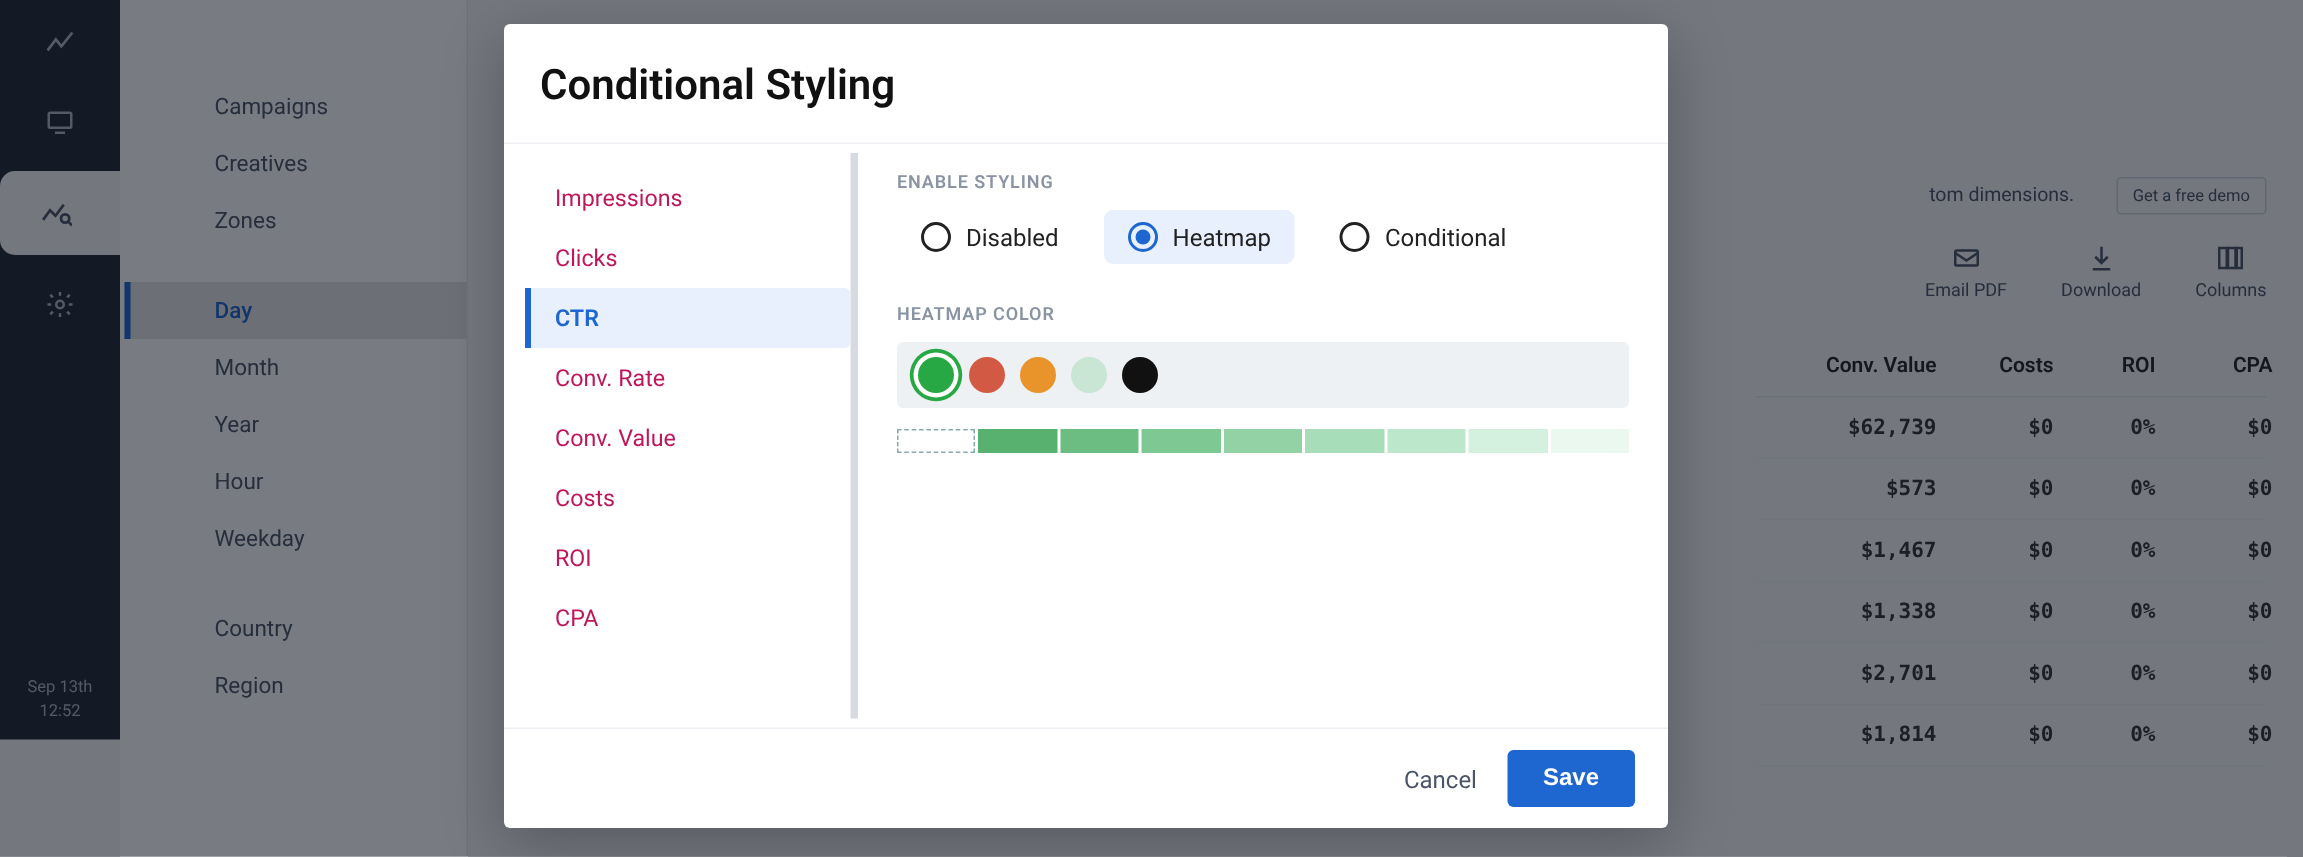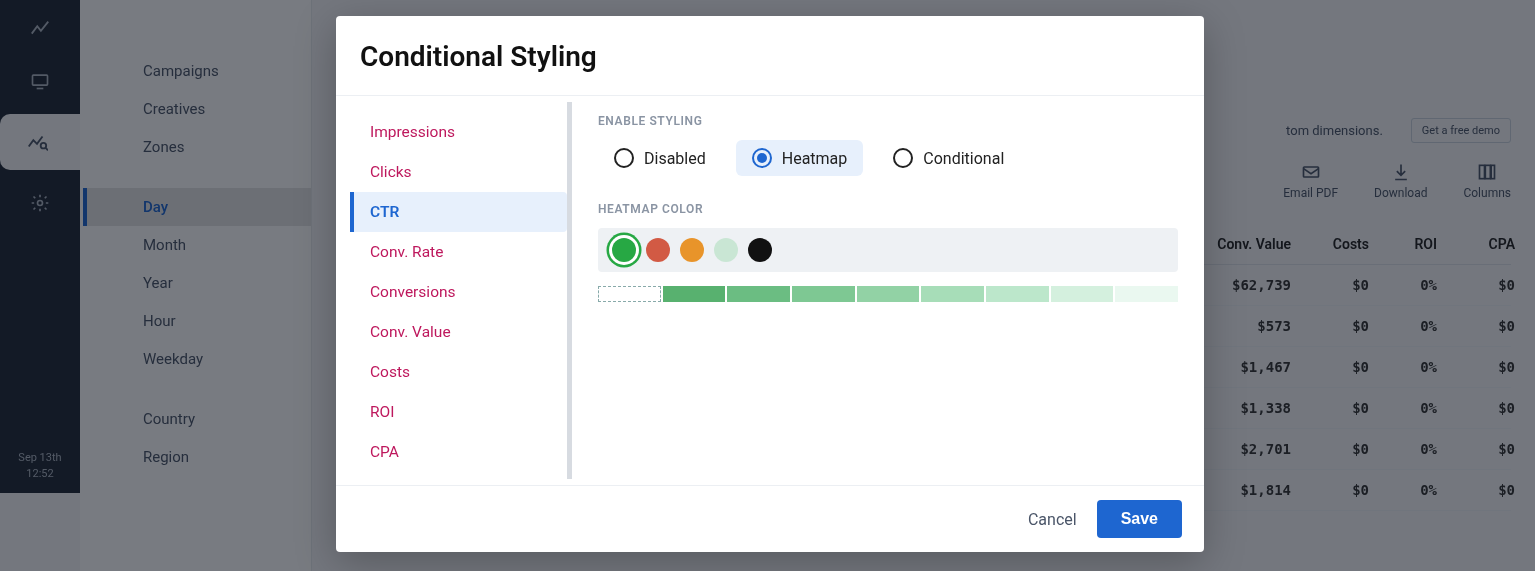--- a/index.html
+++ b/index.html
@@ -87,21 +87,21 @@
   position: absolute;
   inset: 0;
   background: rgba(10,15,25,0.55);
   z-index: 2;
 }
 
 
 .modal {
   position: absolute;
   left: 336px; top: 16px;
-  width: 868px;
+  width: 776px;
   height: 536px;
   background: #fff;
   border-radius: 4px;
   box-shadow: 0 10px 40px rgba(0,0,0,0.25);
   z-index: 3;
   display:flex; flex-direction:column;
 }
 .modal-header {
   padding: 24px 24px 22px 24px;
   border-bottom: 1px solid #eceff3;
@@ -309,21 +309,20 @@
 <div class="modal">
   <div class="modal-header">
     <div class="modal-title">Conditional Styling</div>
   </div>
   <div class="modal-body">
     <div class="metric-list" id="metric-list">
         <div class="metric-item">Impressions</div>
         <div class="metric-item">Clicks</div>
         <div class="metric-item active">CTR</div>
         <div class="metric-item">Conv. Rate</div>
-        <div class="metric-item">Conversions</div>
         <div class="metric-item">Conv. Value</div>
         <div class="metric-item">Costs</div>
         <div class="metric-item">ROI</div>
         <div class="metric-item">CPA</div>
       </div>
     <div class="settings-pane">
       <div class="section-label">ENABLE STYLING</div>
       <div class="radio-row" id="radio-row">
           <div class="radio-opt">
             <span class="radio-disc"></span>

